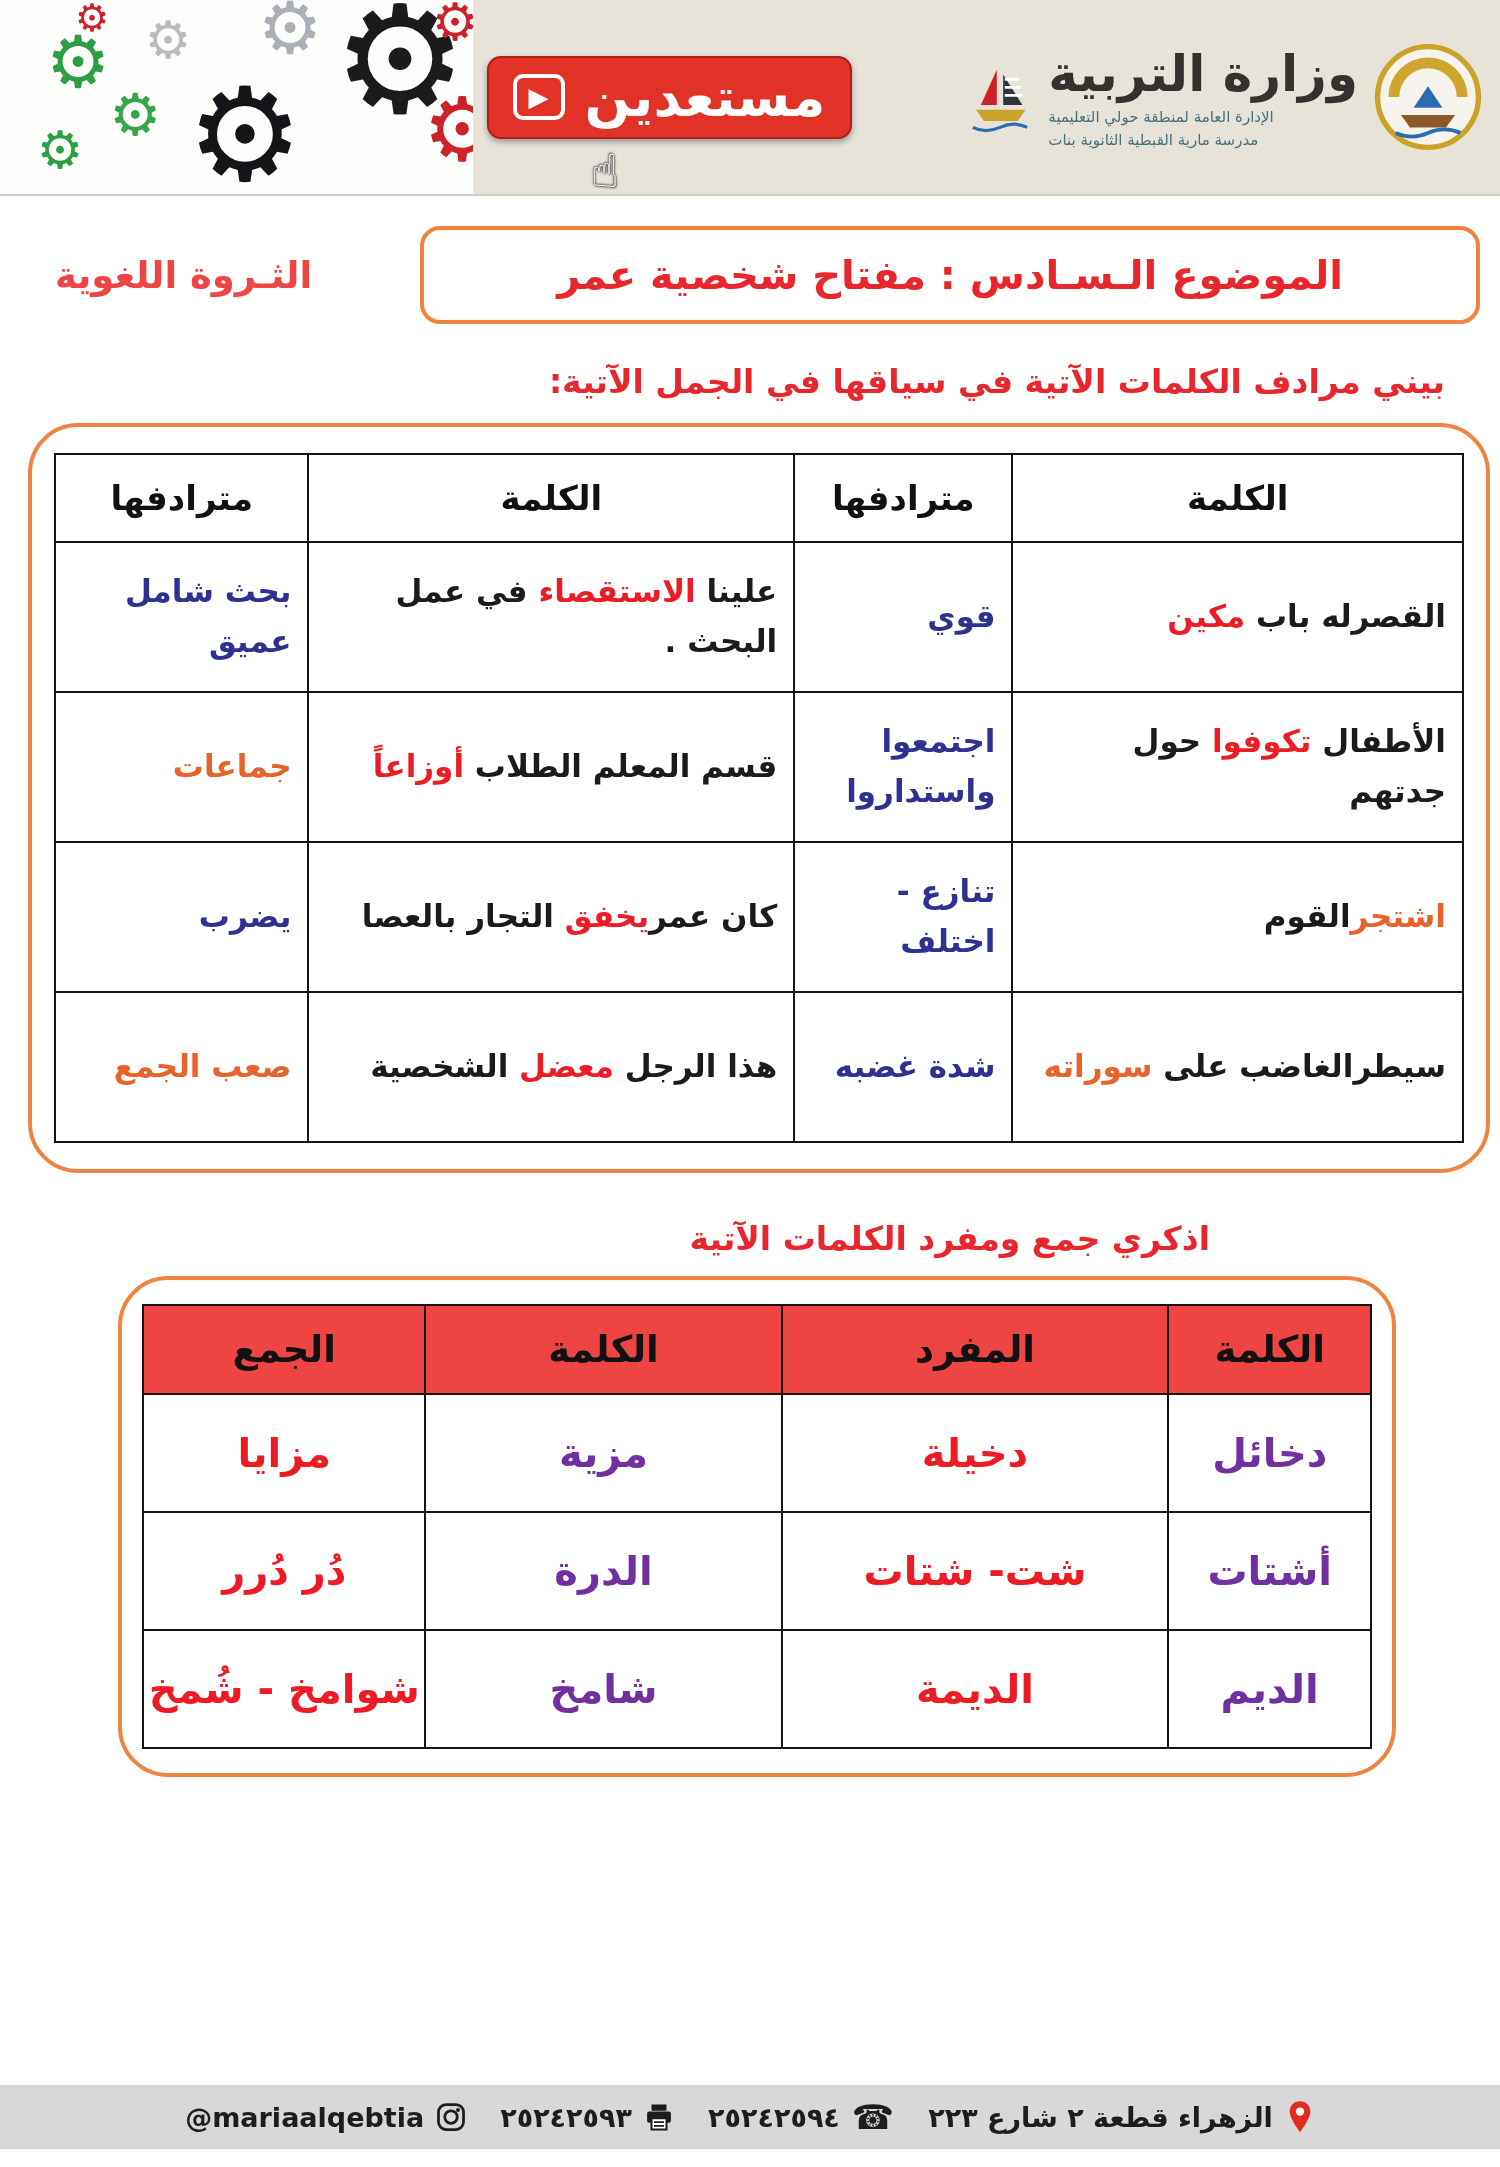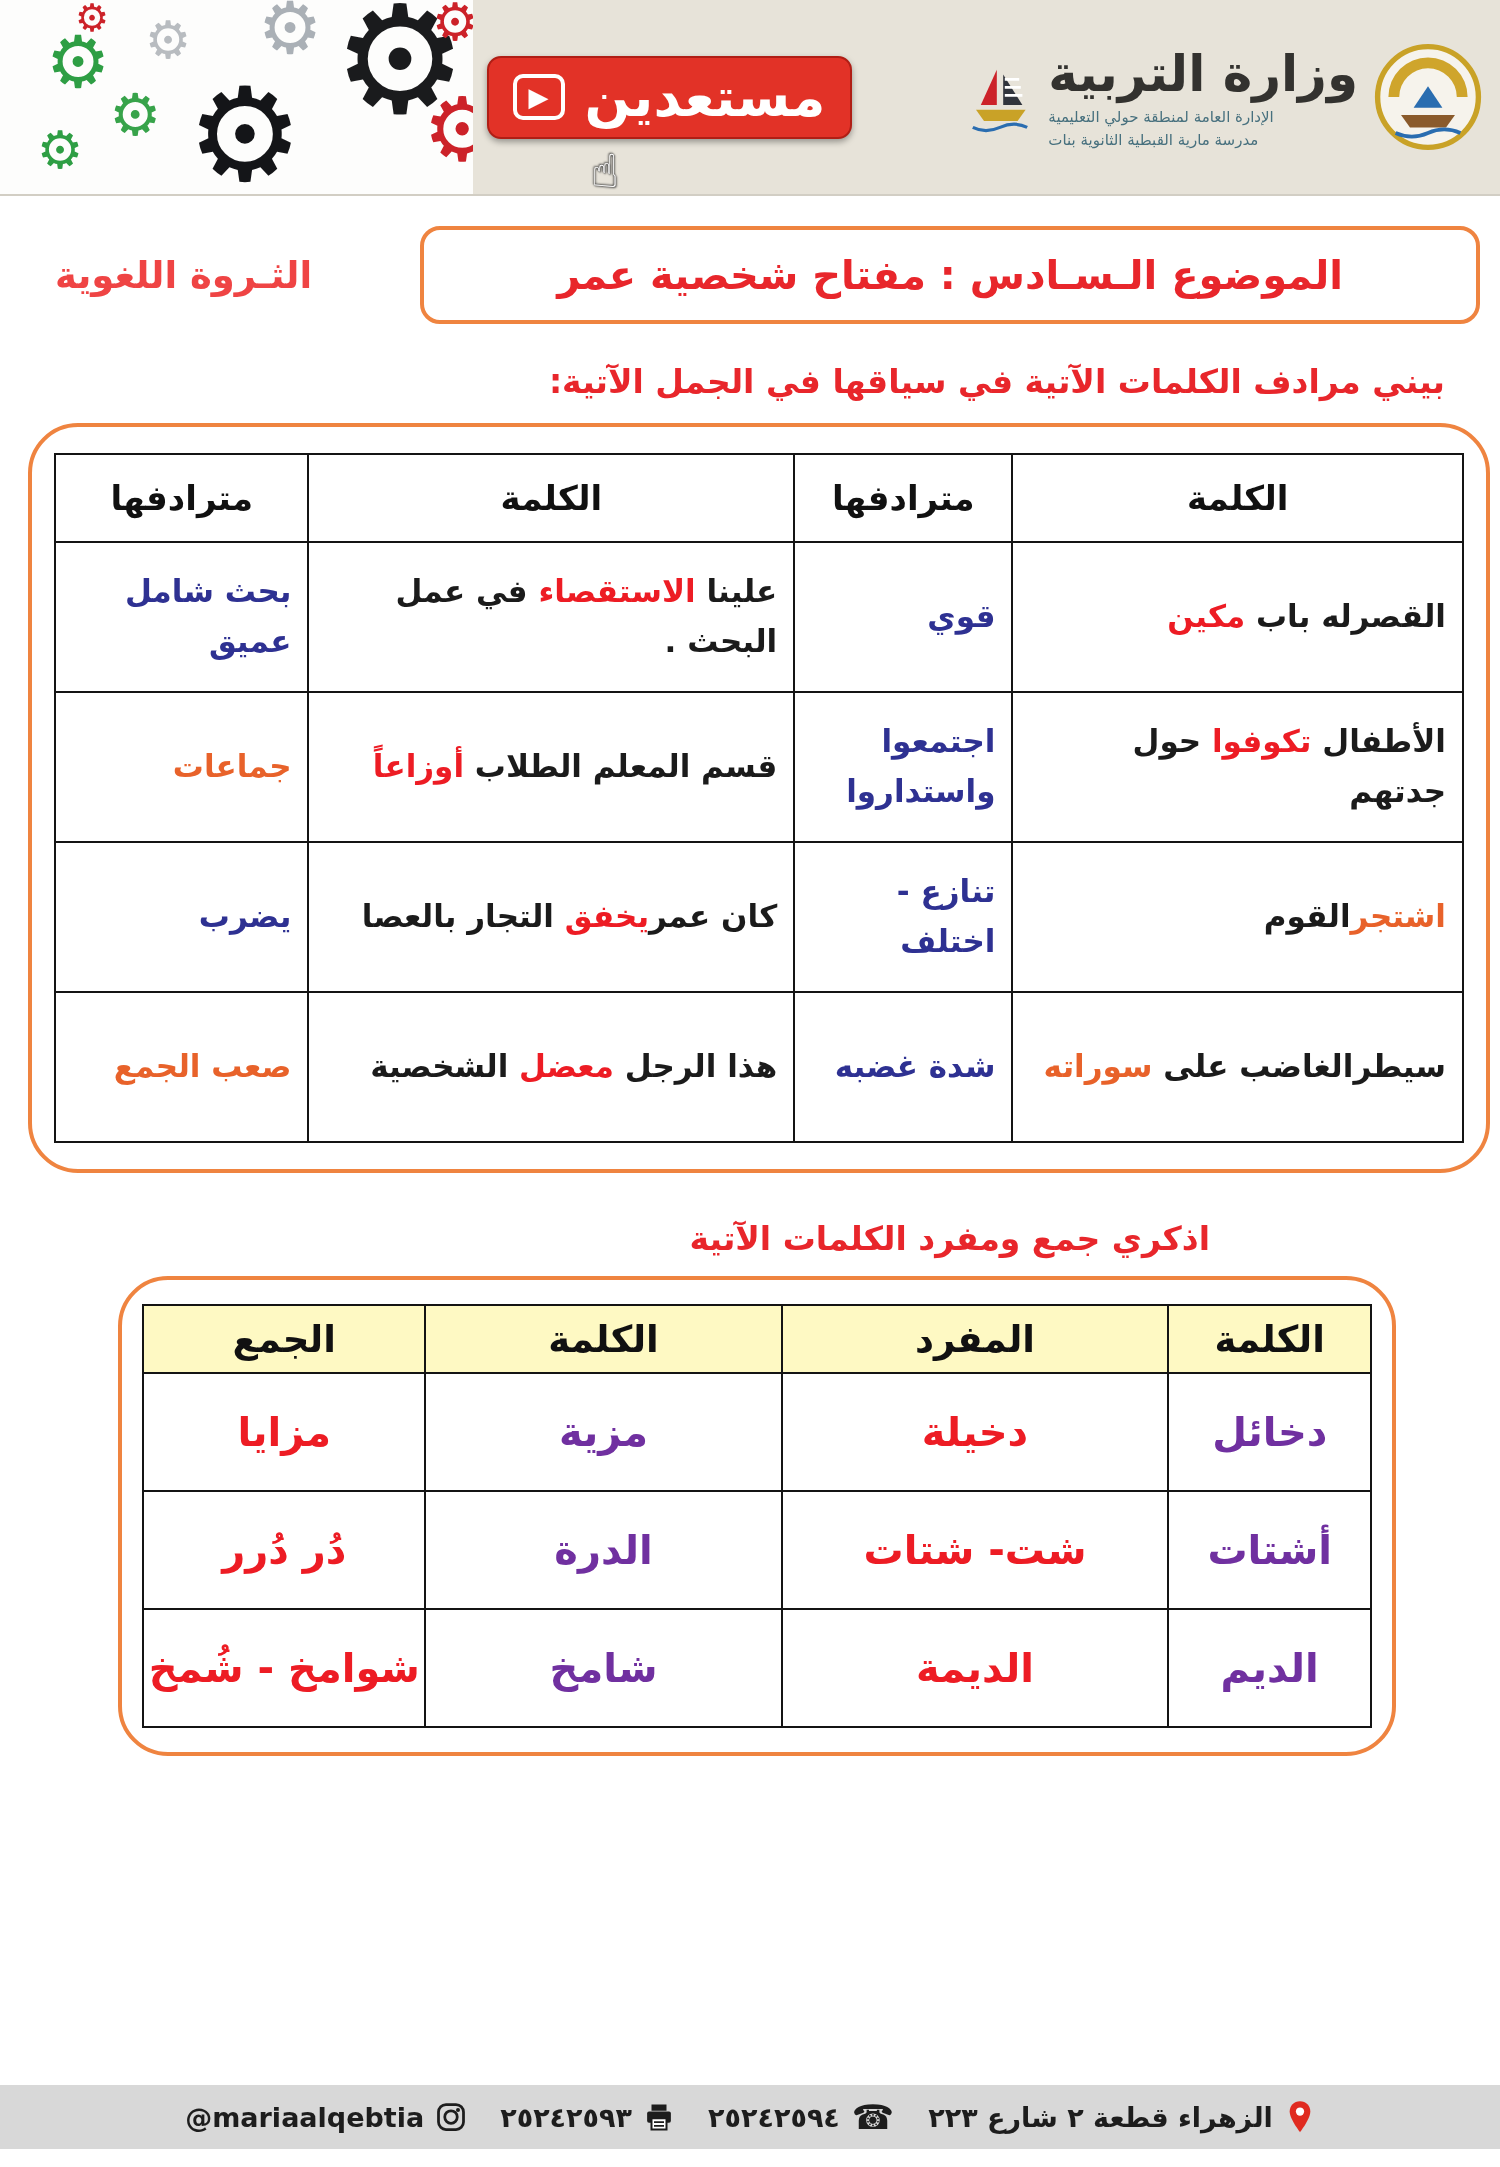--- a/index.html
+++ b/index.html
@@ -71,21 +71,21 @@
   .tbl-wrap { border:4px solid #ef8440; border-radius:50px; flex:0 0 auto; }
   .tbl-wrap1 { margin:22px 10px 0 28px;  padding:26px 22px; }
   .tbl-wrap2 { margin:18px 104px 0 118px; padding:24px 20px; }
   table { width:100%; border-collapse:collapse; table-layout:fixed; }
   th, td { border:2px solid #141414; font-weight:bold; }
   th { text-align:center; vertical-align:middle; }
 
   #synonyms-table th { height:88px;  font-size:34px; color:#111; background:#ffffff; }
   #synonyms-table td { height:150px; font-size:31px; padding:10px 16px; vertical-align:middle; text-align:right; line-height:1.6; }
 
-  #plural-table th { height:68px;  font-size:37px; color:#111; background:#fef9c3; }
+  #plural-table th { height:89px;  font-size:37px; color:#111; background:#ef4444; }
   #plural-table td { height:118px; font-size:40px; text-align:center; vertical-align:middle; }
 
   .c-black  { color:#1b1b1b; }
   .c-red    { color:#ed1c24; }
   .c-blue   { color:#2e3192; }
   .c-orange { color:#e8622a; }
   .c-purple { color:#7030a0; }
 
   
   .footer {

